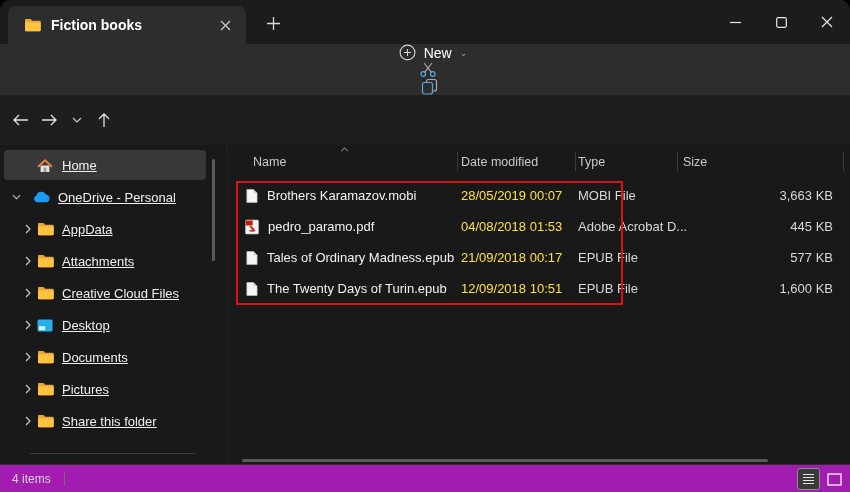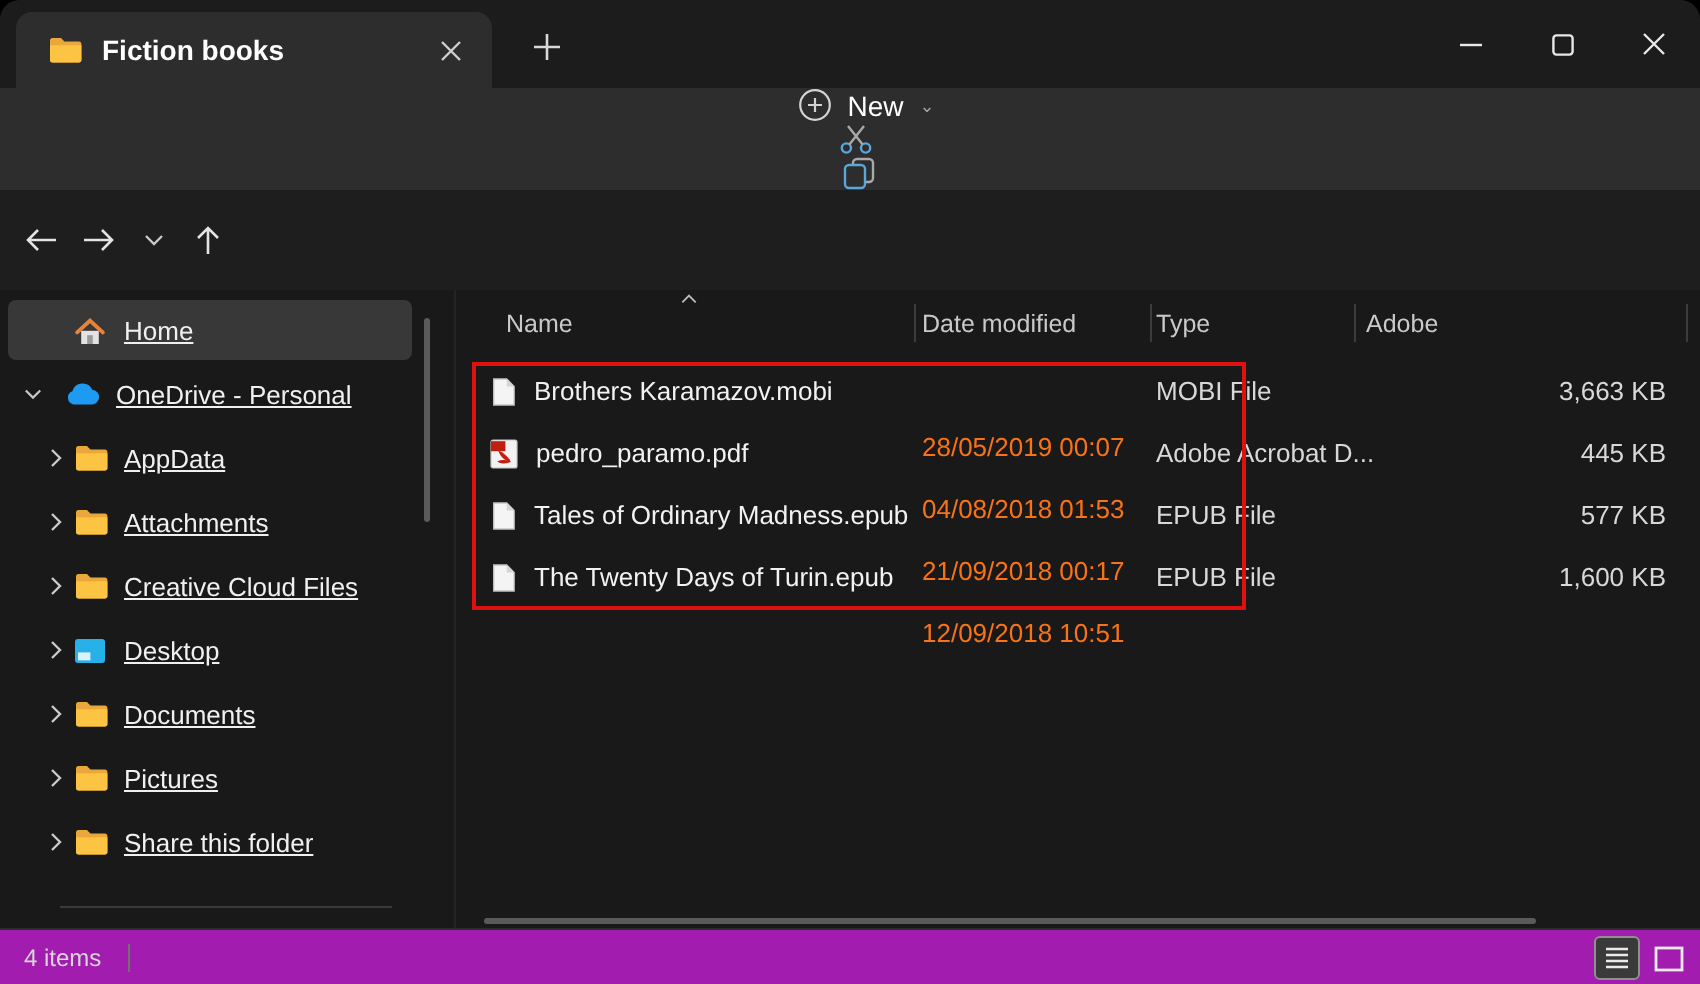--- a/index.html
+++ b/index.html
@@ -65,21 +65,21 @@
   .side-divider{position:absolute;left:30px;top:308px;width:166px;height:1px;background:#3a3a3a;}
   .pane-divider{position:absolute;left:227px;top:0;width:1px;height:319px;background:#242424;}
 
   .filepane{position:absolute;left:228px;top:0;width:622px;height:319px;}
   .col-head{position:absolute;top:0;height:33px;display:flex;align-items:center;font-size:12.5px;color:#c9c9c9;}
   .head-sep{position:absolute;top:7px;width:1px;height:19px;background:#3c3c3c;}
   .sort-chevron{position:absolute;left:112px;top:2px;color:#bdbdbd;}
   .frow{position:absolute;left:0;width:622px;height:31px;}
   .fcell{position:absolute;top:0;height:31px;display:flex;align-items:center;font-size:13px;white-space:nowrap;}
   .fc-name{left:17px;color:#f2f2f2;gap:9px;}
-  .fc-date{left:233px;color:#f97316;margin-top:28px;}
+  .fc-date{left:233px;color:#fde047;}
   .fc-type{left:350px;color:#d8d8d8;}
   .fc-size{left:449px;width:156px;justify-content:flex-end;color:#d8d8d8;}
   .red-rect{position:absolute;left:8px;top:36px;width:387px;height:124px;border:2px solid var(--annotation-red);pointer-events:none;}
   .h-scroll{position:absolute;left:14px;top:314px;width:526px;height:3px;background:#5a5a5a;border-radius:2px;}
 
   
   .statusbar{position:absolute;left:0;top:464px;width:850px;height:28px;background:#a21caf;border-top:1px solid #2c2c2c;}
   .status-count{position:absolute;left:12px;top:7px;font-size:12px;color:#d6d6d6;}
   .status-sep{position:absolute;left:64px;top:7px;width:1px;height:14px;background:#707070;}
   .view-toggle{position:absolute;top:3px;width:23px;height:22px;display:flex;align-items:center;justify-content:center;border-radius:3px;}
@@ -412,21 +412,21 @@
       <div class="head-sep" style="left:229px;"></div>
       <div class="col-head" style="left:233px;">
         <span>Date modified</span>
       </div>
       <div class="head-sep" style="left:347px;"></div>
       <div class="col-head" style="left:350px;">
         <span>Type</span>
       </div>
       <div class="head-sep" style="left:449px;"></div>
       <div class="col-head" style="left:455px;">
-        <span>Adobe</span>
+        <span>Size</span>
       </div>
       <div class="head-sep" style="left:615px;"></div>
 
       <div class="frow" style="top:35px;">
         <div class="fcell fc-name">
           <span>
             <svg width="13" height="16" viewBox="0 0 14 16">
                 <path d="M2 1h7l4 4v10H2z" fill="#f4f4f4" stroke="#c4c4c4" stroke-width="0.7"></path>
                 <path d="M9 1l4 4H9z" fill="#d5d5d5"></path>
               </svg>

